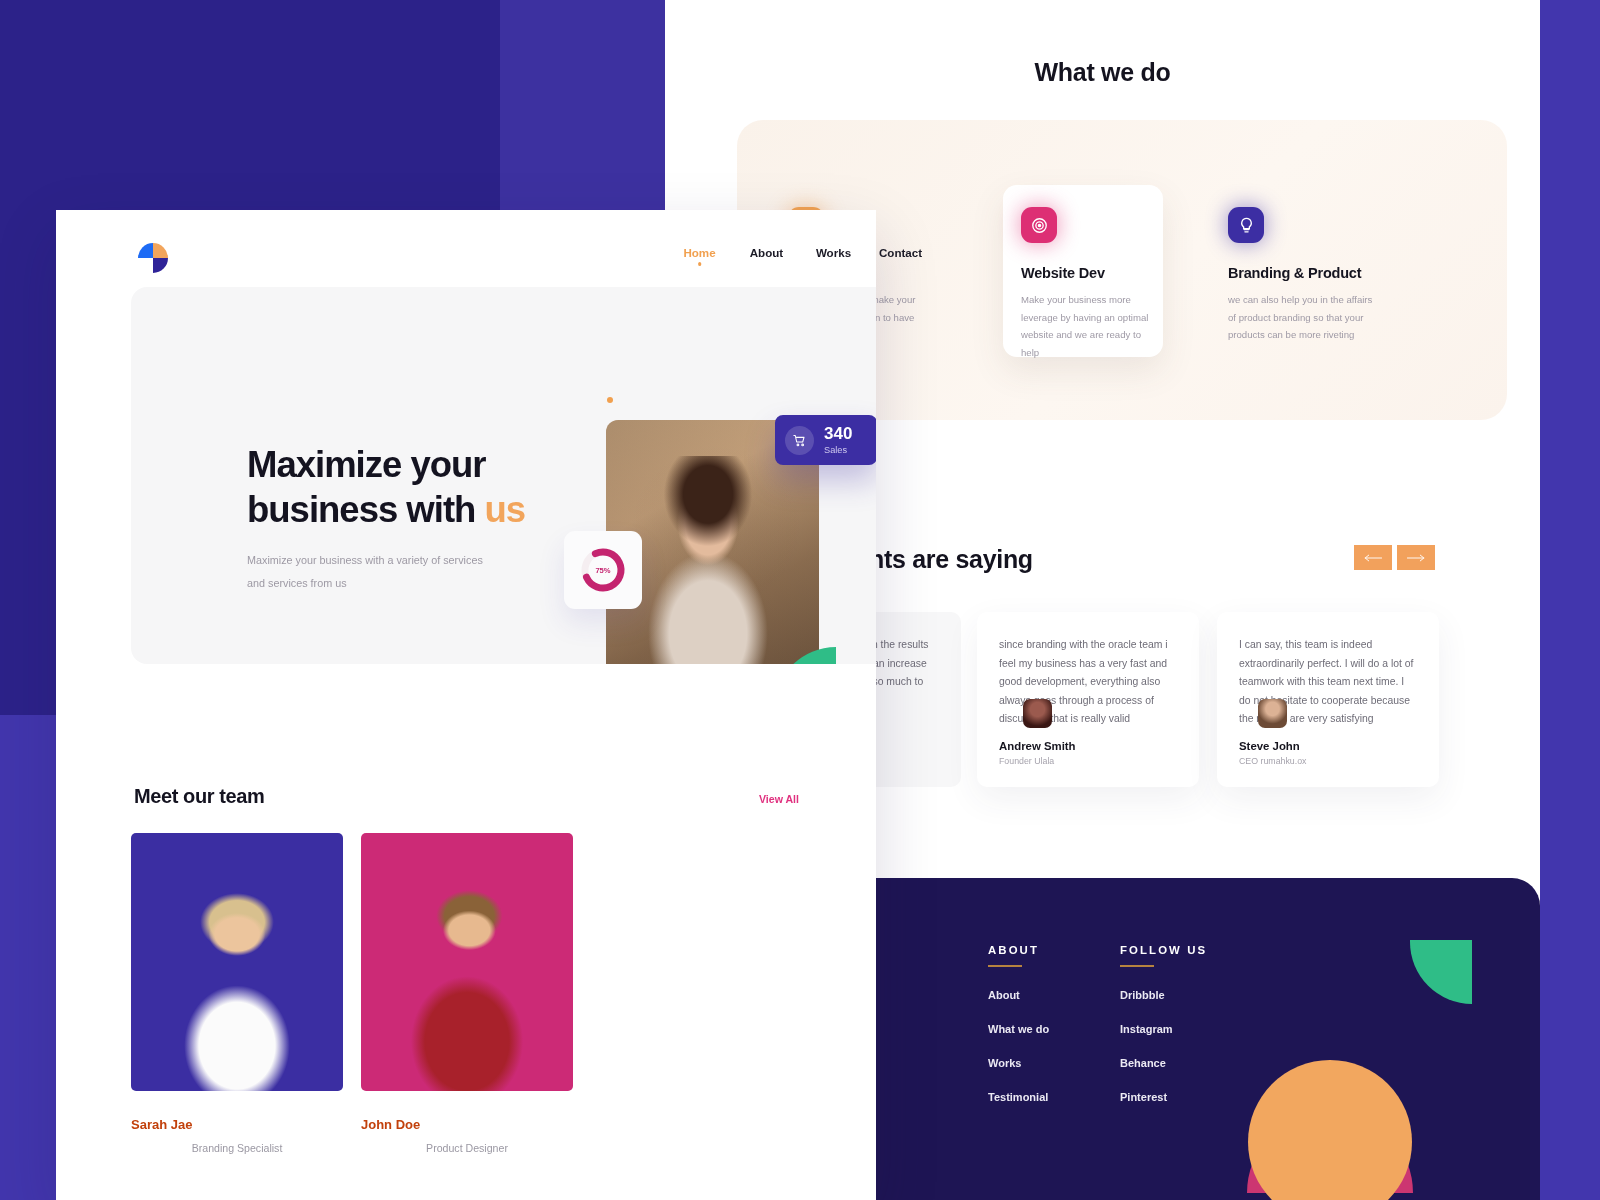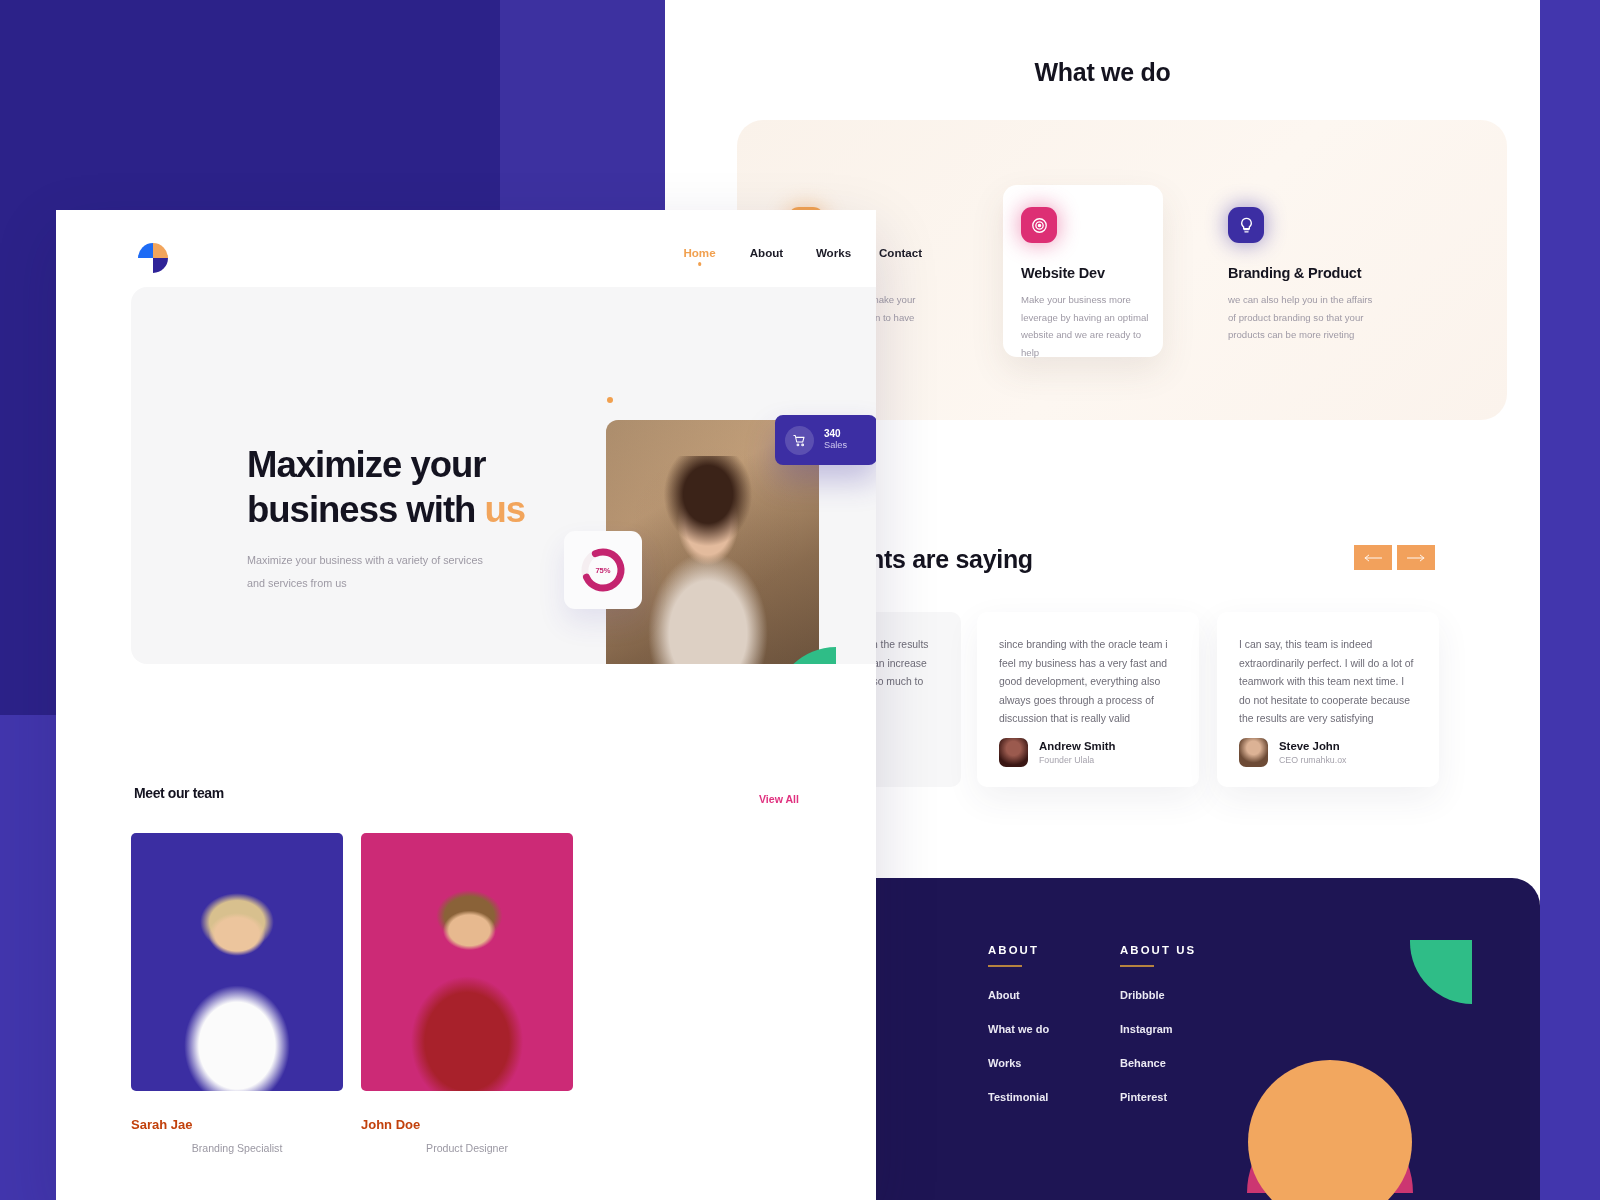--- a/index.html
+++ b/index.html
@@ -67,21 +67,21 @@
   }
   .tst-btn svg { width:20px; height:12px; }
   .tcards { position:absolute; left:0; top:612px; width:875px; height:175px; }
   .tcard {
     position:absolute; top:0; width:222px; height:175px;
     background:#fff; border-radius:10px; padding:24px 22px 0 22px;
     box-shadow:0 12px 34px rgba(60,60,80,.07);
   }
   .tcard.faded { background:#f7f7f8; box-shadow:none; }
   .tquote { font-size:10.4px; line-height:1.78; color:#6e6c77; }
-  .tperson { position:absolute; left:22px; bottom:20px; display:flex; align-items:center; gap:11px; }
+  .tperson { position:absolute; left:22px; bottom:20px; display:flex; align-items:center; gap:11px;flex-direction:column; }
   .tav { width:29px; height:29px; border-radius:7px; overflow:hidden; position:relative; }
   .tname { font-size:11.4px; font-weight:bold; color:#16151f; line-height:1.35; }
   .trole { font-size:8.8px; color:#a6a3ad; line-height:1.4; }
 
   
   .footer {
     position:absolute; left:65px; top:878px; width:810px; height:322px;
     background:#1e1554; border-radius:28px 28px 0 0; overflow:hidden;
   }
   .f-col { position:absolute; top:66px; }
@@ -148,38 +148,38 @@
       radial-gradient(ellipse 55% 40% at 50% 74%, #ddd0c4 55%, transparent 85%);
   }
   .badge {
     position:absolute; left:644px; top:128px; width:102px; height:50px;
     background:#3c2ea3; border-radius:8px; box-shadow:0 16px 30px rgba(60,46,163,.28);
     display:flex; align-items:center; padding-left:10px; gap:10px;
   }
   .badge .circ { width:29px; height:29px; border-radius:50%; background:rgba(255,255,255,.16);
     display:flex; align-items:center; justify-content:center; }
   .badge .circ svg { width:15px; height:15px; }
-  .badge .num { font-size:10px; font-weight:bold; color:#fff; line-height:1.25; }
+  .badge .num { font-size:17px; font-weight:bold; color:#fff; line-height:1.25; }
   .badge .lbl { font-size:9.2px; color:#cfc9ef; line-height:1.3; }
   .chartcard {
     position:absolute; left:433px; top:244px; width:78px; height:78px;
     background:#fbfbfc; border-radius:11px; box-shadow:0 14px 28px rgba(60,46,163,.10);
     display:flex; align-items:center; justify-content:center;
   }
   .donut { position:relative; width:50px; height:50px; }
   .donut svg { transform:rotate(-115deg); display:block; }
   .donut .val { position:absolute; inset:0; display:flex; align-items:center; justify-content:center;
     font-size:7.6px; font-weight:bold; color:#c4246f; }
   .green-q {
     position:absolute; left:643px; top:360px; width:62px; height:68px;
     background:#2fbd87; border-radius:62px 0 0 0;
   }
 
   
-  .team-title { position:absolute; left:78px; top:575px; font-size:14px; font-weight:bold; color:#141320; letter-spacing:-0.4px; }
+  .team-title { position:absolute; left:78px; top:575px; font-size:20px; font-weight:bold; color:#141320; letter-spacing:-0.4px; }
   .view-all { position:absolute; right:77px; top:583px; font-size:10.6px; font-weight:bold; color:#e0317f; cursor:pointer; }
   .tm-grid { position:absolute; left:75px; top:623px; width:672px; display:flex; gap:18px; }
   .tm { width:212px; }
   .tm-photo { width:212px; height:258px; border-radius:5px; position:relative; overflow:hidden; }
   .tm-photo .fig {
     position:absolute; left:50%; transform:translateX(-50%); bottom:0; width:118px; height:206px;
   }
   .tm-name { margin-top:26px; font-size:13px; font-weight:bold; color:#c2410c; }
   .tm-role { margin-top:10px; text-align:center; font-size:10.6px; color:#9b98a3; }
 </style>
@@ -288,21 +288,21 @@
       <div class="f-col" style="left:258px;">
         <div class="f-h">ABOUT</div>
         <div class="f-rule"></div>
         <div class="f-li">About</div>
         <div class="f-li">What we do</div>
         <div class="f-li">Works</div>
         <div class="f-li">Testimonial</div>
       </div>
 
       <div class="f-col" style="left:390px;">
-        <div class="f-h">ABOUT US</div>
+        <div class="f-h">FOLLOW US</div>
         <div class="f-rule"></div>
         <div class="f-li">Dribbble</div>
         <div class="f-li">Instagram</div>
         <div class="f-li">Behance</div>
         <div class="f-li">Pinterest</div>
       </div>
     </div>
   </div>
 
   <div class="sh-arc"></div>

